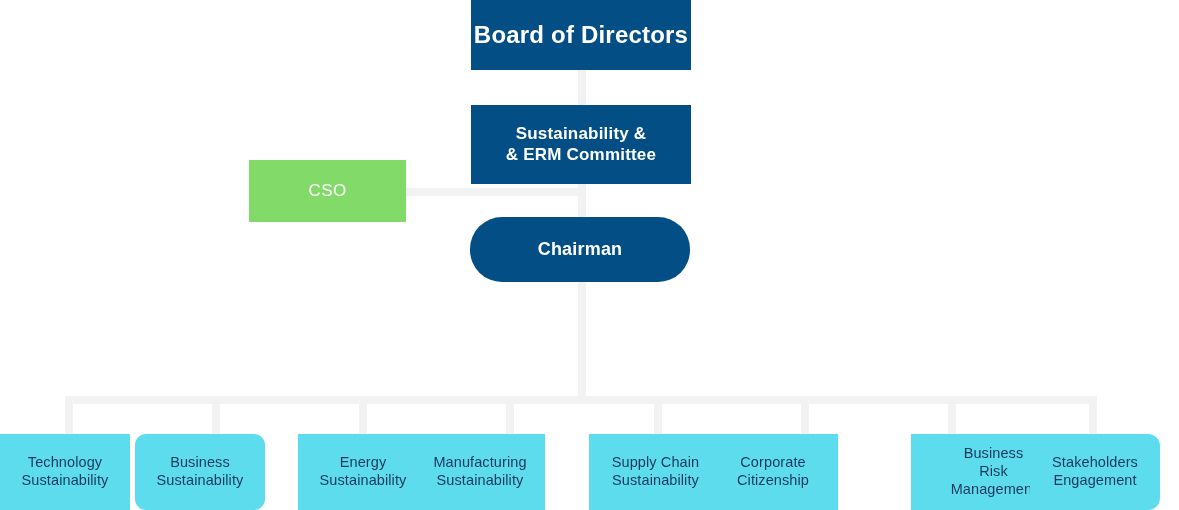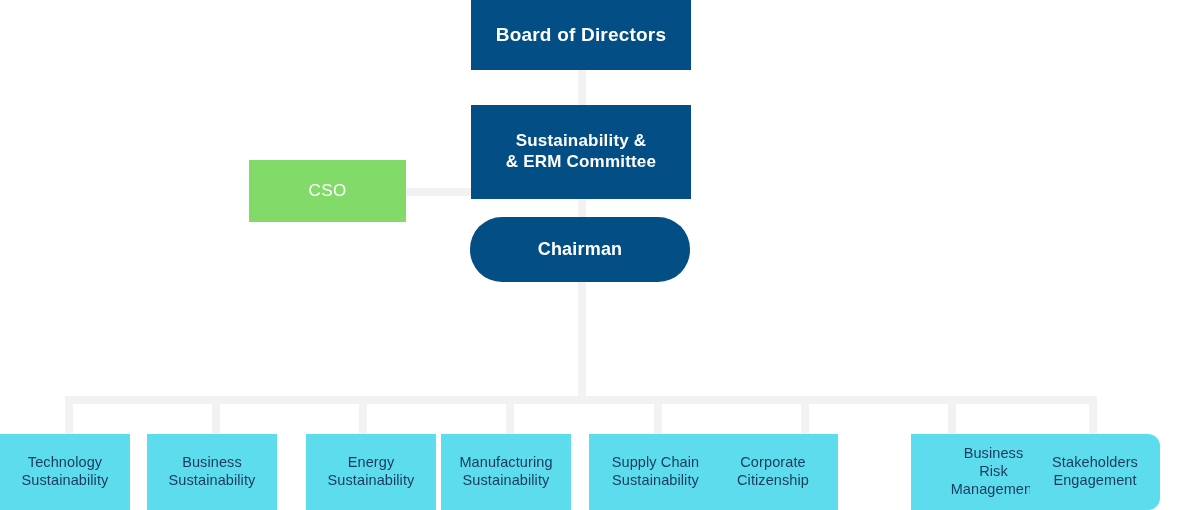--- a/index.html
+++ b/index.html
@@ -35,29 +35,29 @@
     display: block;
     white-space: pre-line;
   }
   .node-board {
     left: 471px;
     top: 0px;
     width: 220px;
     height: 70px;
     background: #034f85;
     color: #ffffff;
-    font-size: 19px;
+    font-size: 24px;
     font-weight: bold;
     letter-spacing: 0.2px;
   }
   .node-committee {
     left: 471px;
     top: 105px;
     width: 220px;
-    height: 94px;
+    height: 79px;
     background: #034f85;
     color: #ffffff;
     font-size: 17px;
     font-weight: bold;
     letter-spacing: 0.2px;
   }
   .node-cso {
     left: 249px;
     top: 160px;
     width: 157px;
@@ -164,29 +164,29 @@
   </div>
 
   <div class="node node-chairman">
     <span class="node-label">Chairman</span>
   </div>
 
   <div class="node node-leaf" style="left:0px;">
     <span class="node-label">Technology
 Sustainability</span>
   </div>
-  <div class="node node-leaf" style="left:147px;">
+  <div class="node node-leaf" style="left:135px;border-radius:11px;">
     <span class="node-label">Business
 Sustainability</span>
   </div>
-  <div class="node node-leaf" style="left:306px;">
+  <div class="node node-leaf" style="left:298px;">
     <span class="node-label">Energy
 Sustainability</span>
   </div>
-  <div class="node node-leaf" style="left:441px;">
+  <div class="node node-leaf" style="left:415px;">
     <span class="node-label">Manufacturing
 Sustainability</span>
   </div>
   <div class="node node-leaf" style="left:589px;padding-left:7px;">
     <span class="node-label">Supply Chain
 Sustainability</span>
   </div>
   <div class="node node-leaf" style="left:708px;">
     <span class="node-label">Corporate
 Citizenship</span>

